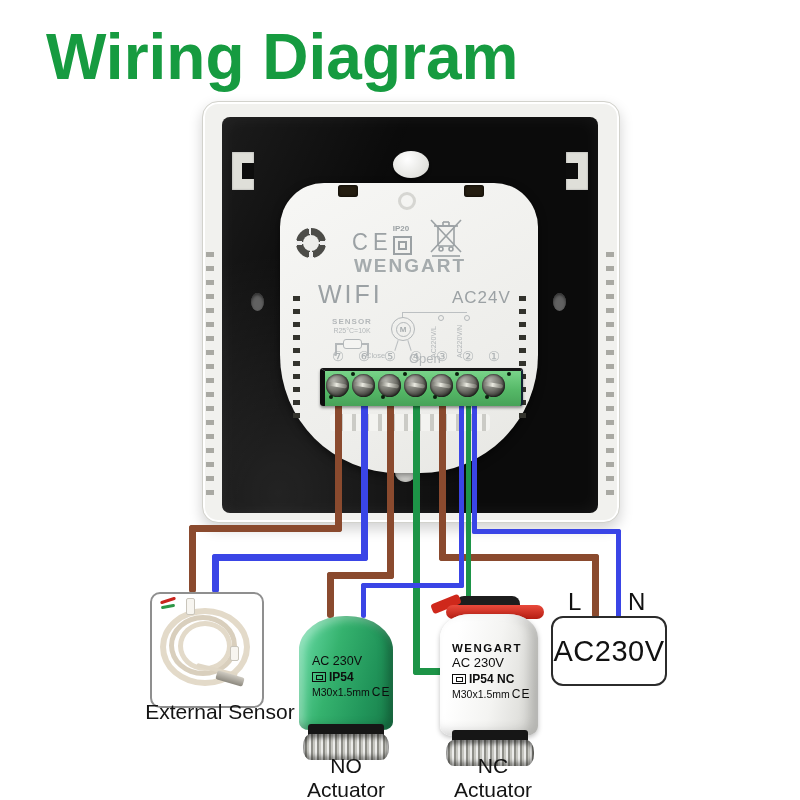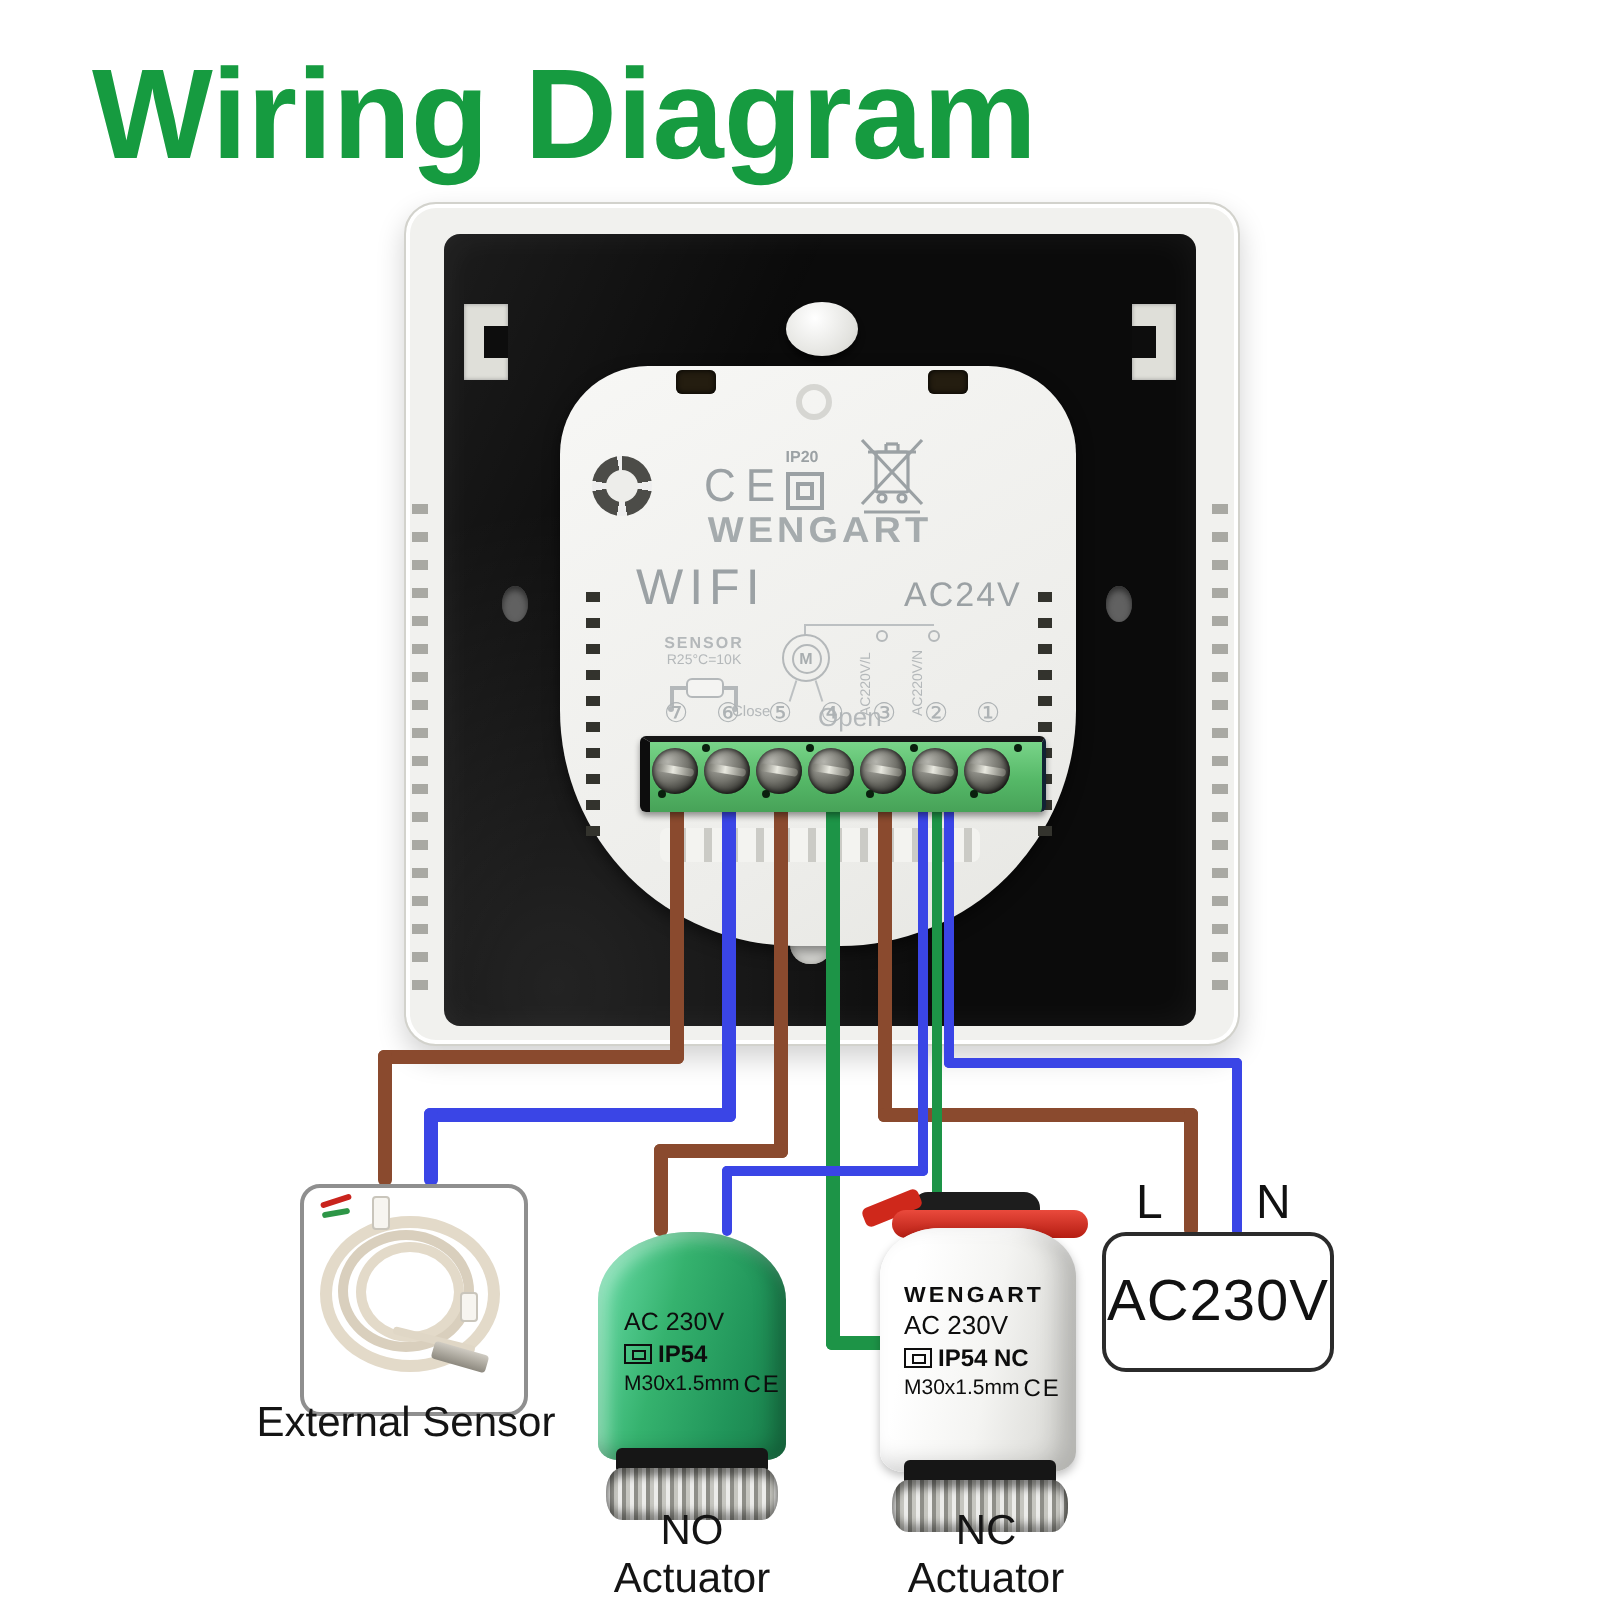--- a/index.html
+++ b/index.html
@@ -265,21 +265,21 @@
   <div class="sensor-box comp"></div>
   <div class="coil comp" style="left:160px;top:608px;width:78px;height:66px;border-width:6px;"></div>
   <div class="coil comp" style="left:169px;top:615px;width:58px;height:51px;border-width:5px;border-color:#d9cfbd;"></div>
   <div class="coil comp" style="left:178px;top:621px;width:44px;height:40px;border-width:5px;"></div>
   <div class="lead" style="left:196px;top:668px;width:42px;height:4px;background:#e0d7c6;transform:rotate(14deg);"></div>
   <div class="probe"></div>
   <div class="lead" style="left:160px;top:599px;width:16px;height:3px;background:#c9241d;transform:rotate(-18deg);"></div>
   <div class="lead" style="left:161px;top:605px;width:14px;height:3px;background:#2d9647;transform:rotate(-10deg);"></div>
   <div class="tie" style="left:186px;top:598px;"></div>
   <div class="tie" style="left:230px;top:646px;height:13px;"></div>
-  <div class="caption" style="left:123px;top:700px;width:160px;">External Sensor</div>
+  <div class="caption" style="left:140px;top:700px;width:160px;">External Sensor</div>
 
   <div class="no-body comp"></div>
   <div class="act-text" style="left:312px;top:654px;z-index:31;">
     <div class="act-line1">AC 230V</div>
     <div class="act-line2">
         <span class="class2-icon"></span>
         <span>IP54</span>
       </div>
     <div class="act-line3">
         <span>M30x1.5mm</span>

